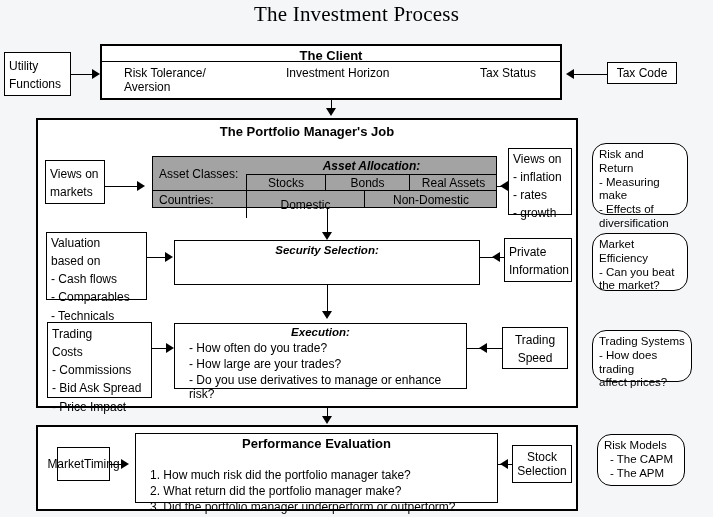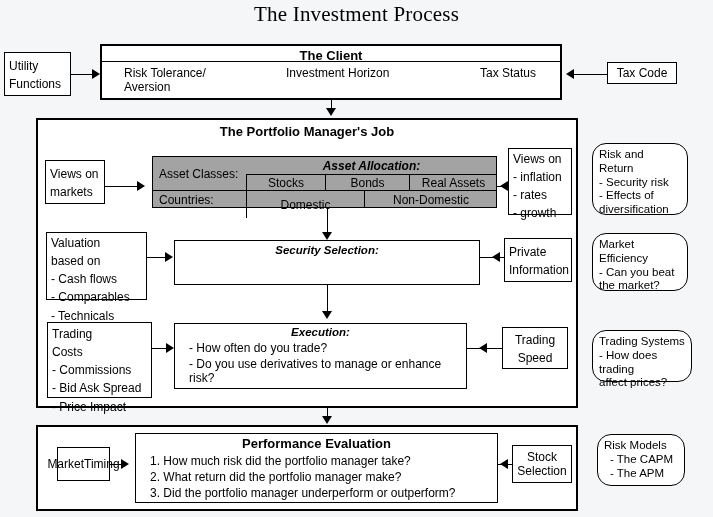--- a/index.html
+++ b/index.html
@@ -160,20 +160,21 @@
     <div class="lines t12">- Commissions</div>
     <div class="lines t12">- Bid Ask Spread</div>
     <div class="lines t12">- Price Impact</div>
   </div>
   <div class="hline" style="left:152px;top:348px;width:17px;"></div>
   <div class="arrR" style="left:166px;top:343px;"></div>
 
   <div class="box" style="left:174px;top:323px;width:293px;height:66px;">
     <div class="ital" style="margin-top:2px;">Execution:</div>
     <div class="t12" style="margin:3px 0 0 14px;">- How often do you trade?</div>
+    <div class="t12" style="margin:2px 0 0 14px;">- How large are your trades?</div>
     <div class="t12" style="margin:2px 0 0 14px;">- Do you use derivatives to manage or enhance risk?</div>
   </div>
 
   <div class="arrL" style="left:479px;top:343px;"></div>
   <div class="hline" style="left:467px;top:348px;width:35px;"></div>
   <div class="box" style="left:502px;top:327px;width:66px;height:42px;">
     <div class="lines t12" style="margin-top:3px;text-align:center;">Trading</div>
     <div class="lines t12" style="text-align:center;">Speed</div>
   </div>
 
@@ -184,35 +185,35 @@
 
   <div class="box ctr" style="left:57px;top:447px;width:53px;height:34px;flex-direction:row;">
     <span class="t12">Market</span>
     <span class="t12">Timing</span>
   </div>
   <div class="hline" style="left:110px;top:464px;width:16px;"></div>
   <div class="arrR" style="left:121px;top:459px;"></div>
 
   <div class="box" style="left:135px;top:433px;width:363px;height:70px;">
     <div class="bold t13" style="text-align:center;margin-top:2px;">Performance Evaluation</div>
-    <div class="t12" style="margin:3px 0 0 14px;">1. How much risk did the portfolio manager take?</div>
+    <div class="t12" style="margin:17px 0 0 14px;">1. How much risk did the portfolio manager take?</div>
     <div class="t12" style="margin:2px 0 0 14px;">2. What return did the portfolio manager make?</div>
     <div class="t12" style="margin:2px 0 0 14px;">3. Did the portfolio manager underperform or outperform?</div>
   </div>
 
   <div class="arrL" style="left:500px;top:459px;"></div>
   <div class="hline" style="left:498px;top:464px;width:14px;"></div>
   <div class="box ctr" style="left:512px;top:445px;width:60px;height:38px;flex-direction:column;">
     <span class="t12">Stock</span>
     <span class="t12">Selection</span>
   </div>
 
   <div class="callout" style="left:592px;top:143px;width:96px;height:72px;">
     <div>Risk and Return</div>
-    <div>- Security risk</div>
+    <div>- Measuring make</div>
     <div>- Effects of</div>
     <div>diversification</div>
   </div>
 
   <div class="callout" style="left:592px;top:233px;width:96px;height:58px;">
     <div>Market Efficiency</div>
     <div>- Can you beat</div>
     <div>the market?</div>
   </div>
 

